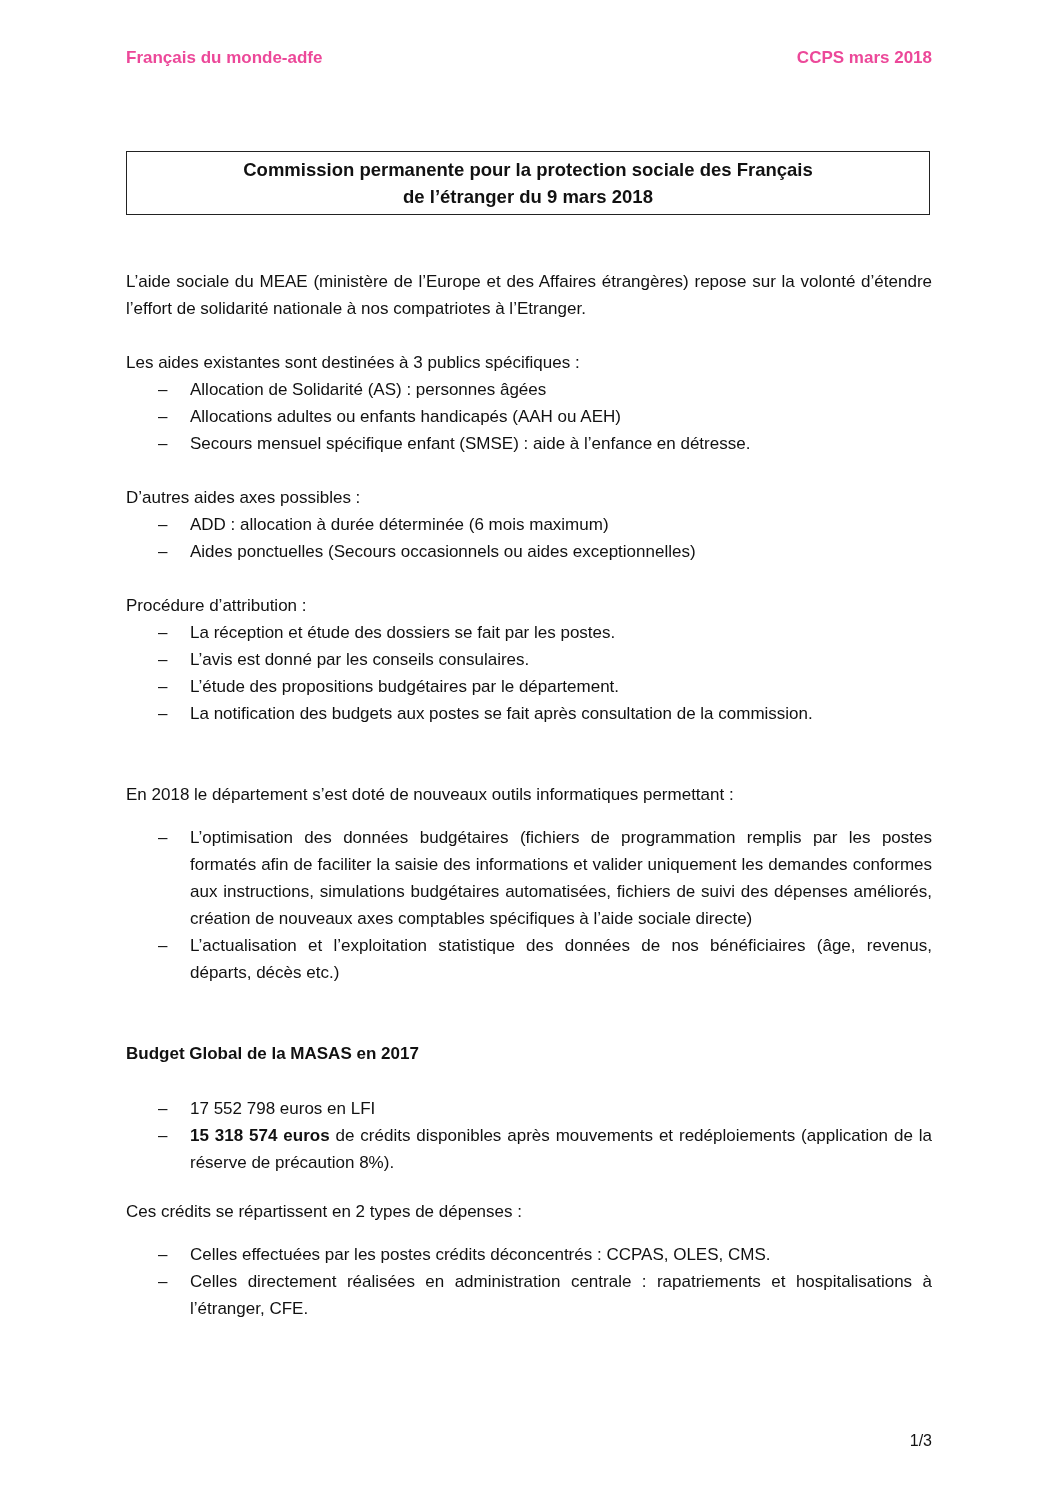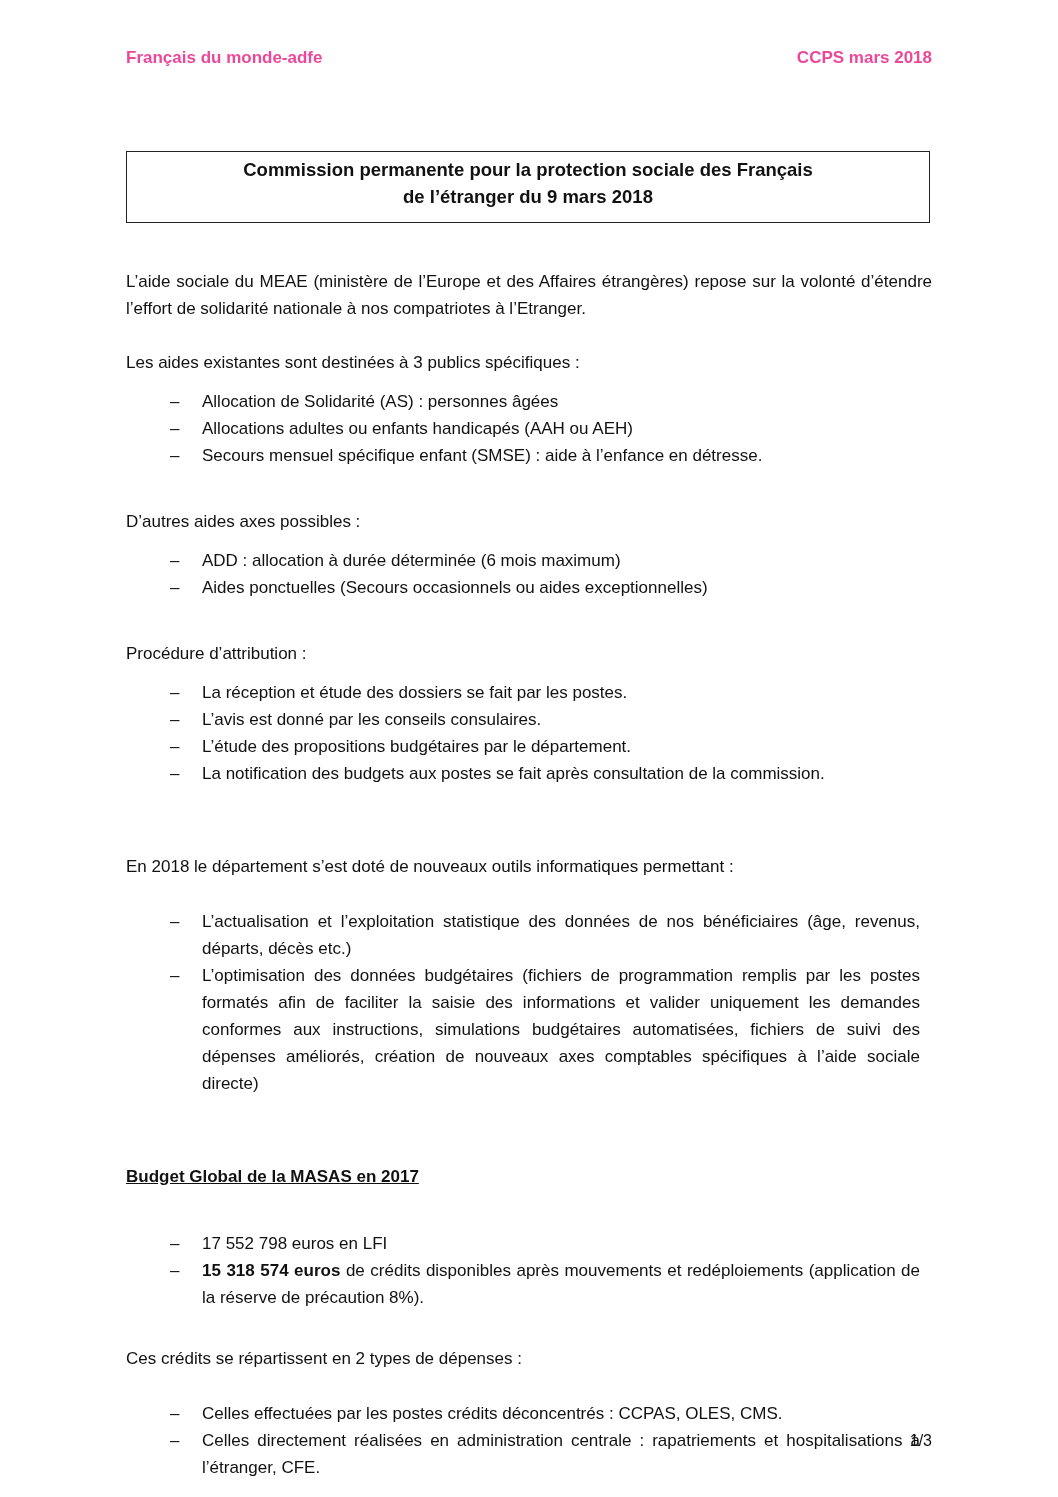--- a/index.html
+++ b/index.html
@@ -1,30 +1,30 @@
 <!DOCTYPE html>
 <html><head>
 <meta charset="utf-8">
 <style>
   html, body { margin: 0; padding: 0; background: #ffffff; }
   body { width: 1058px; height: 1497px; position: relative; overflow: hidden;
          font-family: "Liberation Sans", sans-serif; color: #111; }
   .hdr { position: absolute; top: 48px; font-weight: bold; font-size: 17px; color: #ec4899; }
   .hdr-left { left: 126px; }
   .hdr-right { right: 126px; }
-  .title-box { position: absolute; left: 126px; top: 151px; width: 804px; height: 72px;
+  .title-box { position: absolute; left: 126px; top: 151px; width: 804px; height: 64px;
                border: 1px solid #222; text-align: center; font-weight: bold; font-size: 18.5px;
                line-height: 27px; padding-top: 4px; box-sizing: border-box; }
   .content { position: absolute; left: 126px; top: 268px; width: 806px; font-size: 17px; line-height: 27px; }
   .content p { margin: 0; }
   .gap1 { height: 27px; }
-  ul.dash { list-style: none; margin: 12px; padding: 0 0 0 64px; }
+  ul.dash { list-style: none; margin: 0; padding: 0 0 0 64px; }
   ul.dash li { position: relative; text-align: justify; }
   ul.dash li::before { content: "\2013"; position: absolute; left: -32px; top: 0; }
-  .section-title { font-weight: bold; text-decoration: underline; }
+  .section-title { font-weight: bold; }
   .bold { font-weight: bold; }
   .page-num { position: absolute; right: 126px; top: 1432px; font-family: Liberation Sans, sans-serif; font-size: 16px; }
 </style>
 </head>
 <body>
 
 <div class="hdr hdr-left">Français du monde-adfe</div>
 <div class="hdr hdr-right">CCPS mars 2018</div>
 
 <div class="title-box">
@@ -57,22 +57,22 @@
     <li>L’avis est donné par les conseils consulaires.</li>
     <li>L’étude des propositions budgétaires par le département.</li>
     <li>La notification des budgets aux postes se fait après consultation de la commission.</li>
   </ul>
   <div class="gap1"></div>
   <div class="gap1"></div>
 
   <p>En 2018 le département s’est doté de nouveaux outils informatiques permettant :</p>
   <div style="height:16px"></div>
   <ul class="dash">
+    <li>L’optimisation des données budgétaires (fichiers de programmation remplis par les postes formatés afin de faciliter la saisie des informations et valider uniquement les demandes conformes aux instructions, simulations budgétaires automatisées, fichiers de suivi des dépenses améliorés, création de nouveaux axes comptables spécifiques à l’aide sociale directe)</li>
     <li>L’actualisation et l’exploitation statistique des données de nos bénéficiaires (âge, revenus, départs, décès etc.)</li>
-    <li>L’optimisation des données budgétaires (fichiers de programmation remplis par les postes formatés afin de faciliter la saisie des informations et valider uniquement les demandes conformes aux instructions, simulations budgétaires automatisées, fichiers de suivi des dépenses améliorés, création de nouveaux axes comptables spécifiques à l’aide sociale directe)</li>
   </ul>
   <div class="gap1"></div>
   <div class="gap1"></div>
 
   <p class="section-title">Budget Global de la MASAS en 2017</p>
   <div style="height:28px"></div>
   <ul class="dash">
     <li>17 552 798 euros en LFI</li>
     <li><span class="bold">15 318 574 euros</span><span> de crédits disponibles après mouvements et redéploiements (application de la réserve de précaution 8%).</span></li>
   </ul>

